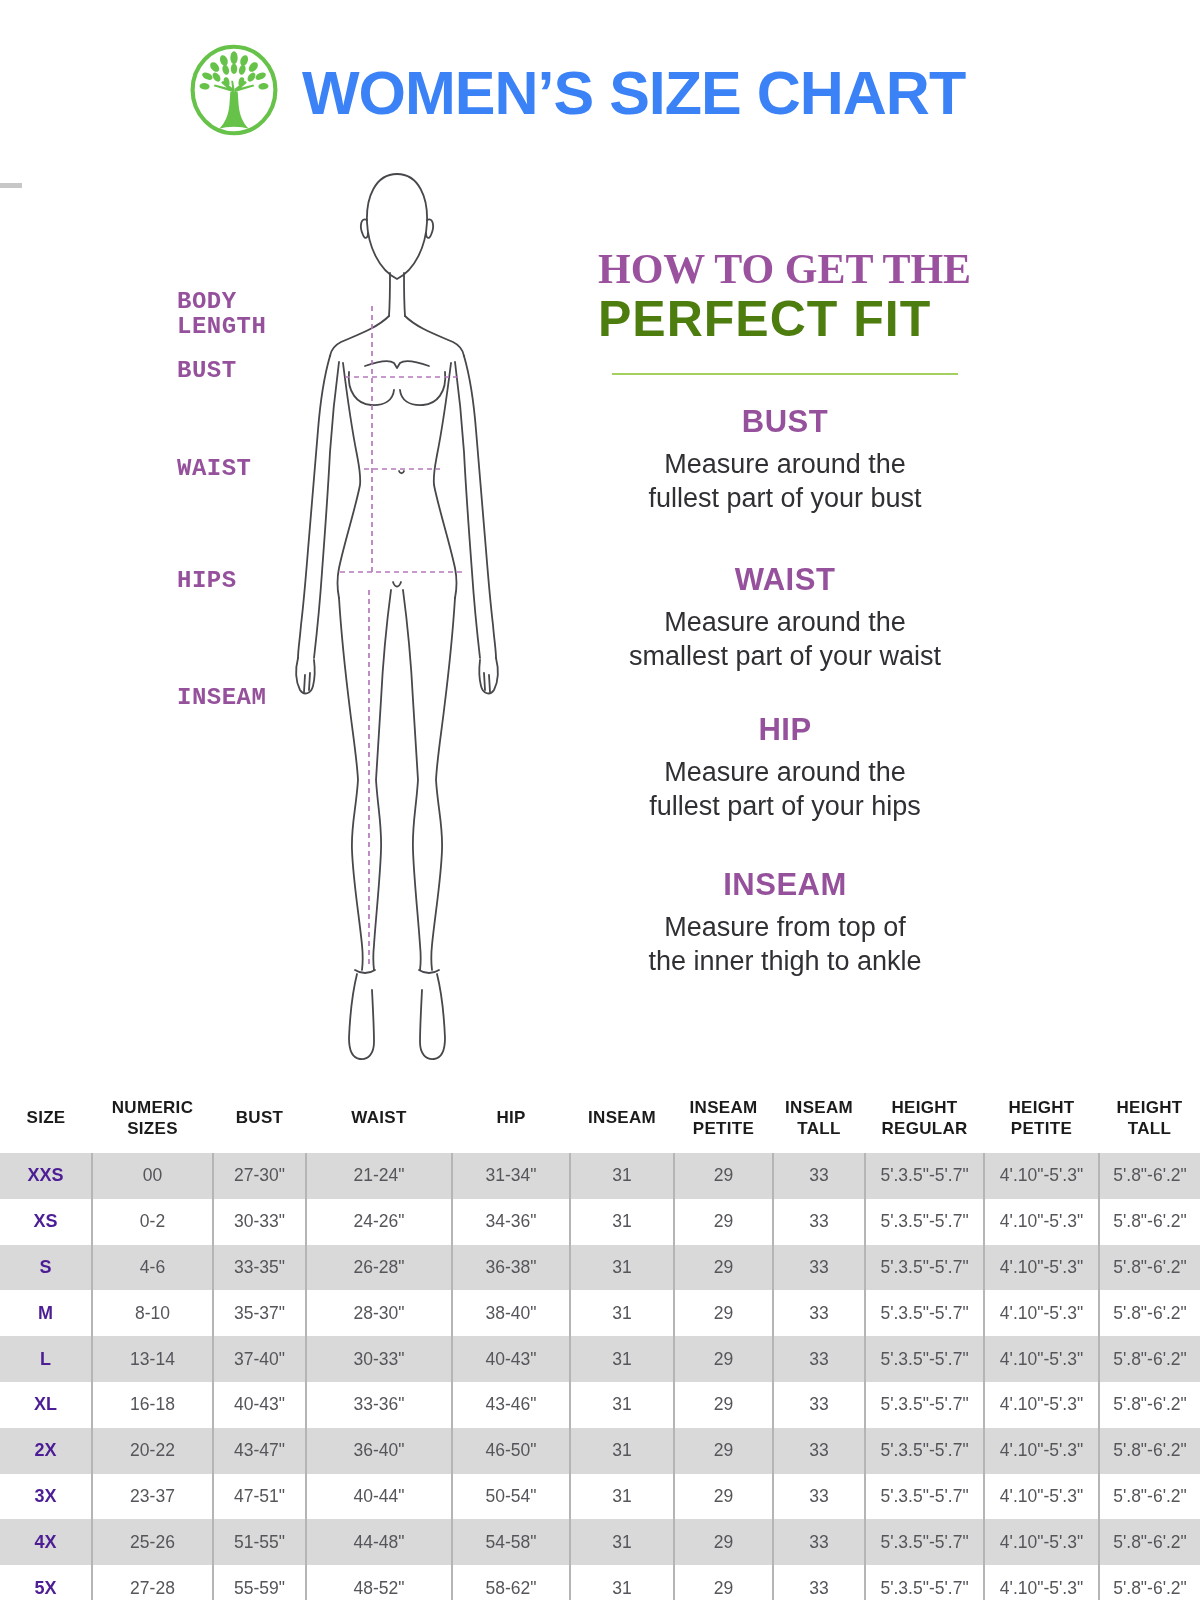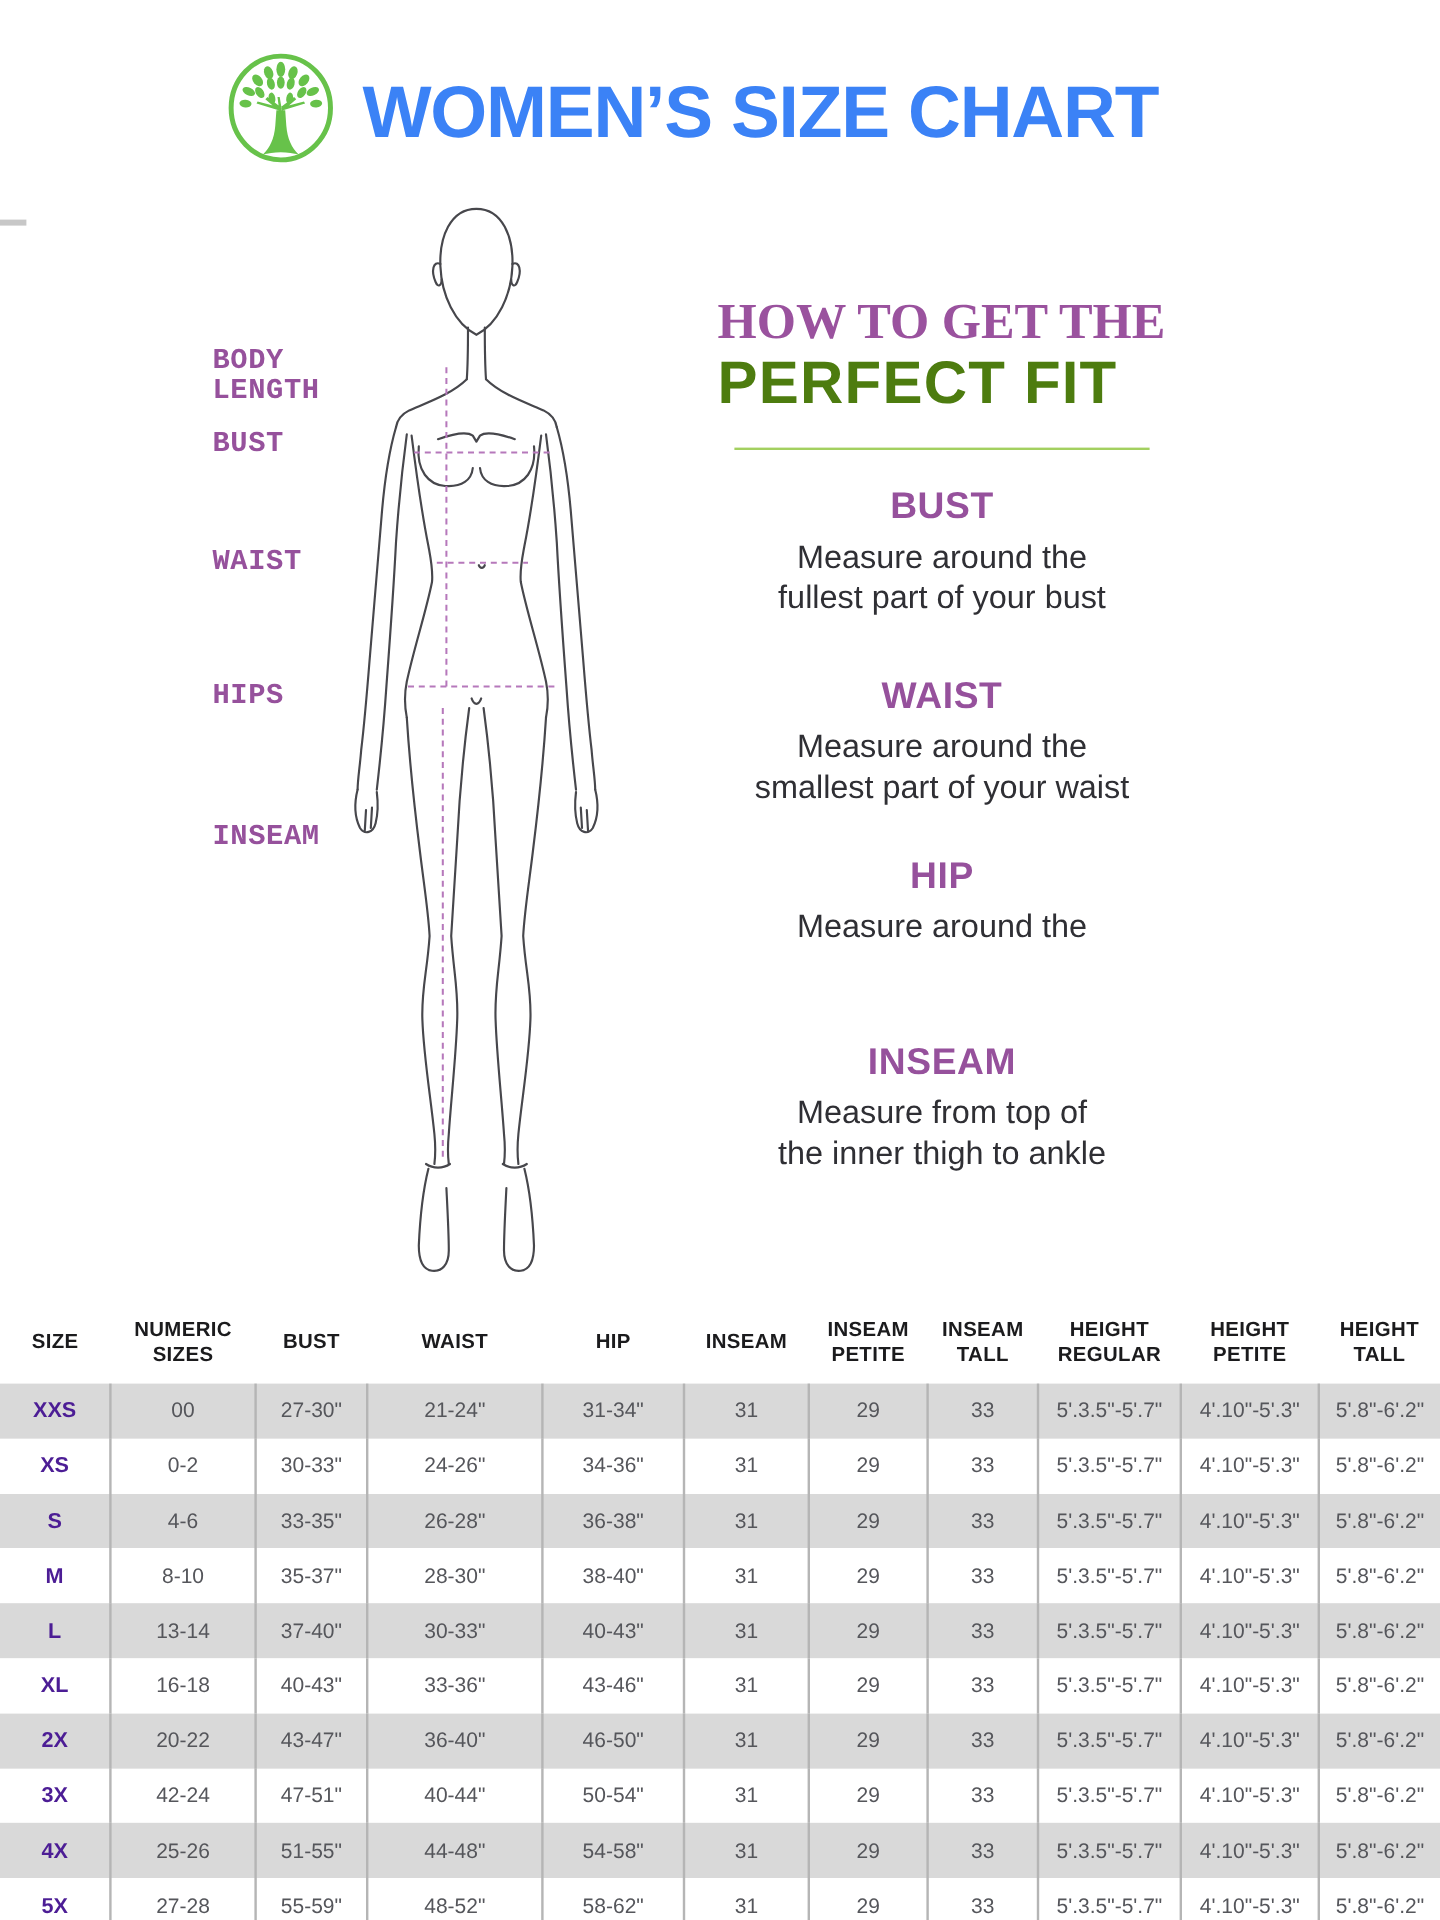--- a/index.html
+++ b/index.html
@@ -170,20 +170,21 @@
       <p class="gs-line">fullest part of your bust</p>
     </div>
     <div class="guide-section gs-waist">
       <h3 class="gs-head">WAIST</h3>
       <p class="gs-line">Measure around the</p>
       <p class="gs-line">smallest part of your waist</p>
     </div>
     <div class="guide-section gs-hip">
       <h3 class="gs-head">HIP</h3>
       <p class="gs-line">Measure around the</p>
+      <p class="gs-line">fullest part of your hips</p>
     </div>
     <div class="guide-section gs-inseam">
       <h3 class="gs-head">INSEAM</h3>
       <p class="gs-line">Measure from top of</p>
       <p class="gs-line">the inner thigh to ankle</p>
     </div>
   </section>
 
   <div class="table-wrap">
     <table class="size-table">
@@ -302,21 +303,21 @@
             <td>46-50"</td>
             <td>31</td>
             <td>29</td>
             <td>33</td>
             <td>5'.3.5"-5'.7"</td>
             <td>4'.10"-5'.3"</td>
             <td>5'.8"-6'.2"</td>
           </tr>
           <tr>
             <td>3X</td>
-            <td>42-24</td>
+            <td>23-37</td>
             <td>47-51"</td>
             <td>40-44"</td>
             <td>50-54"</td>
             <td>31</td>
             <td>29</td>
             <td>33</td>
             <td>5'.3.5"-5'.7"</td>
             <td>4'.10"-5'.3"</td>
             <td>5'.8"-6'.2"</td>
           </tr>

